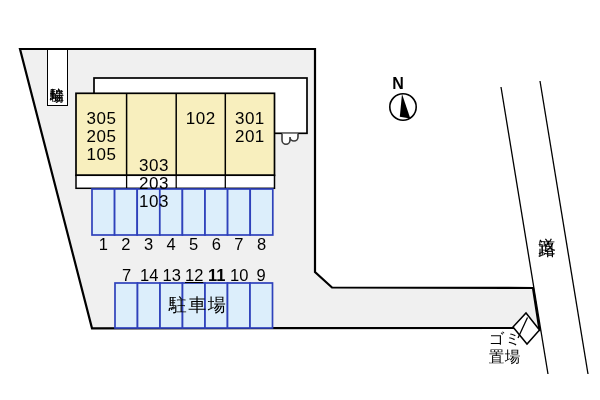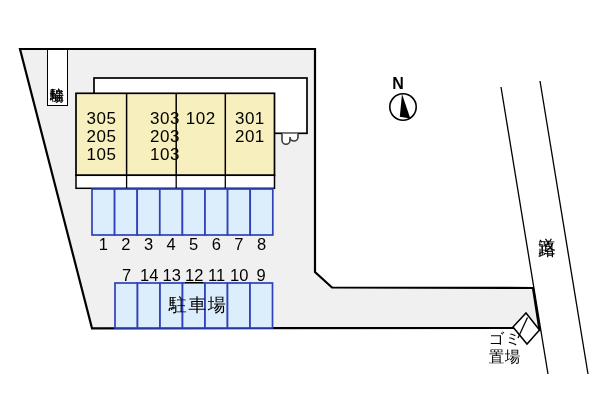--- a/index.html
+++ b/index.html
@@ -94,21 +94,21 @@
 
   <div class="bike-box">
     <span class="vtext">駐輪場</span>
   </div>
 
   <div class="unit-block" style="left:71.5px;">
     <div>305</div>
     <div>205</div>
     <div>105</div>
   </div>
-  <div class="unit-block" style="left:135px;">
+  <div class="unit-block" style="left:124px;margin-top:47px;">
     <div>303</div>
     <div>203</div>
     <div>103</div>
   </div>
   <div class="unit-block" style="left:170.7px;">
     <div>102</div>
   </div>
   <div class="unit-block" style="left:219.9px;">
     <div>301</div>
     <div>201</div>
@@ -122,21 +122,21 @@
   <div class="pnum row1-num center-x" style="left:216.3px;">6</div>
   <div class="pnum row1-num center-x" style="left:238.9px;">7</div>
   <div class="pnum row1-num center-x" style="left:261.5px;">8</div>
 
   <div class="parking-title center-x">駐車場</div>
 
   <div class="pnum row2-num center-x" style="left:126.7px;">7</div>
   <div class="pnum row2-num center-x" style="left:149.2px;">14</div>
   <div class="pnum row2-num center-x" style="left:171.7px;">13</div>
   <div class="pnum row2-num center-x" style="left:194.2px;text-decoration:underline;">12</div>
-  <div class="pnum row2-num center-x" style="left:216.7px;">11</div>
+  <div class="pnum row2-num center-x" style="left:216.7px;font-weight:bold;">11</div>
   <div class="pnum row2-num center-x" style="left:239.2px;">10</div>
   <div class="pnum row2-num center-x" style="left:261.2px;">9</div>
 
   <div class="road-lbl vtext">道路</div>
 
   <div class="trash-lbl">
     <div>ゴミ</div>
     <div>置場</div>
   </div>
 

